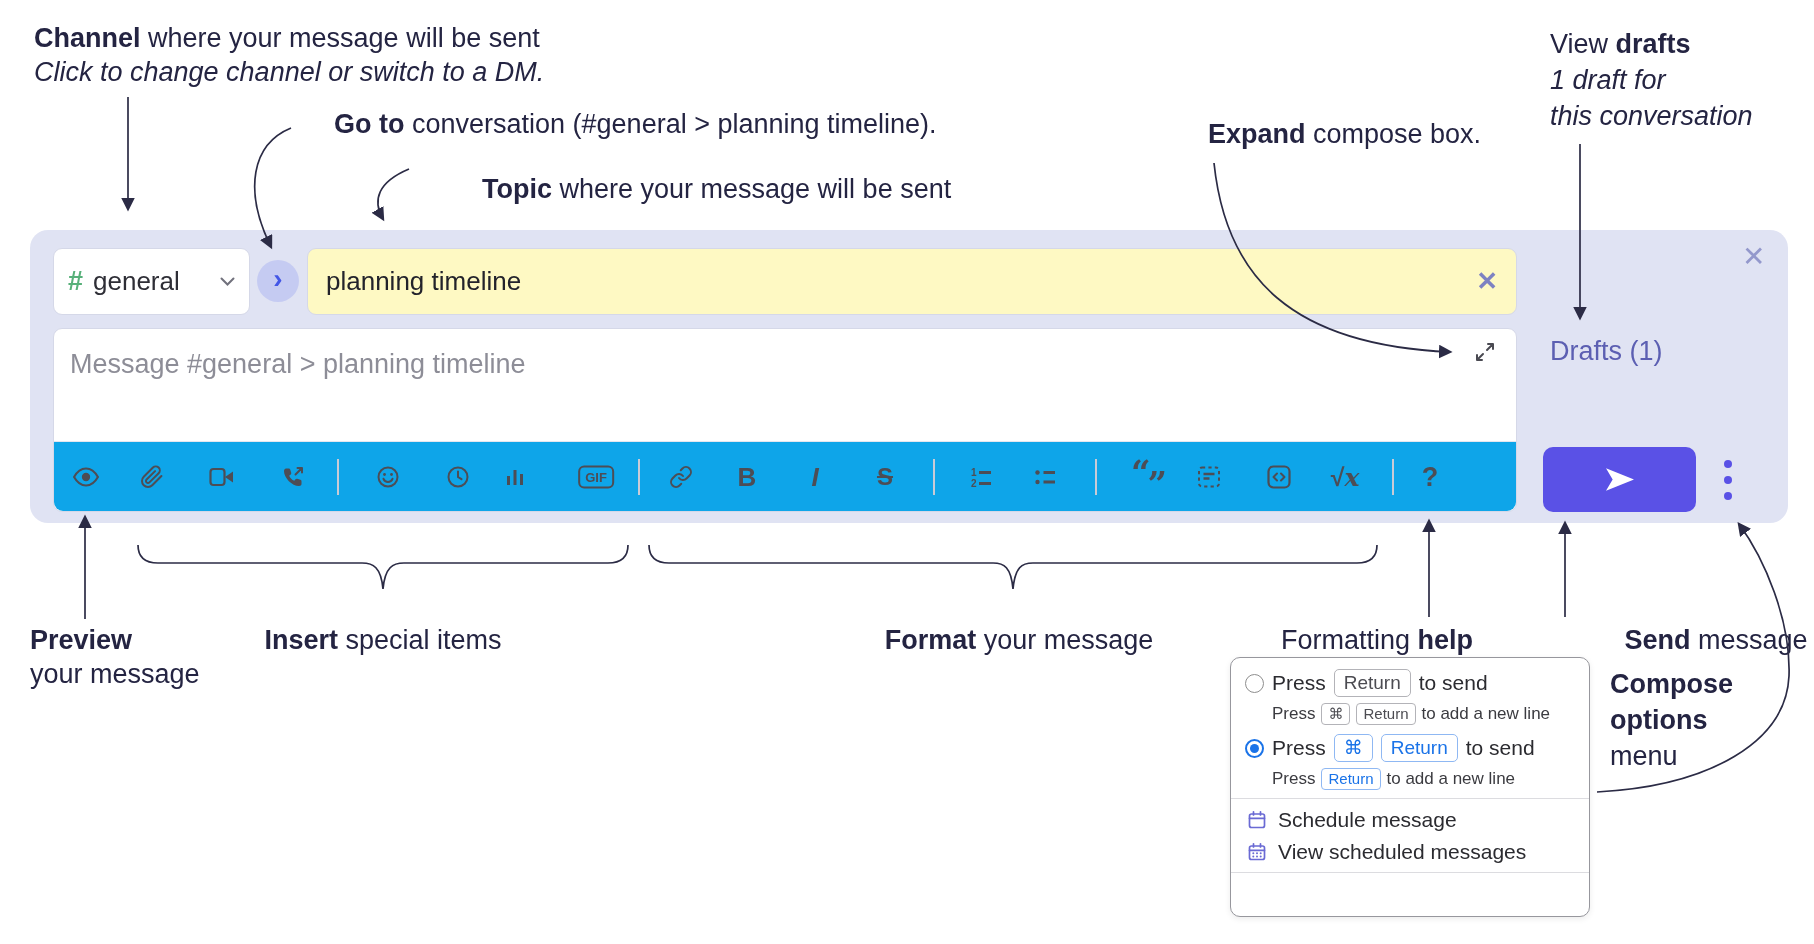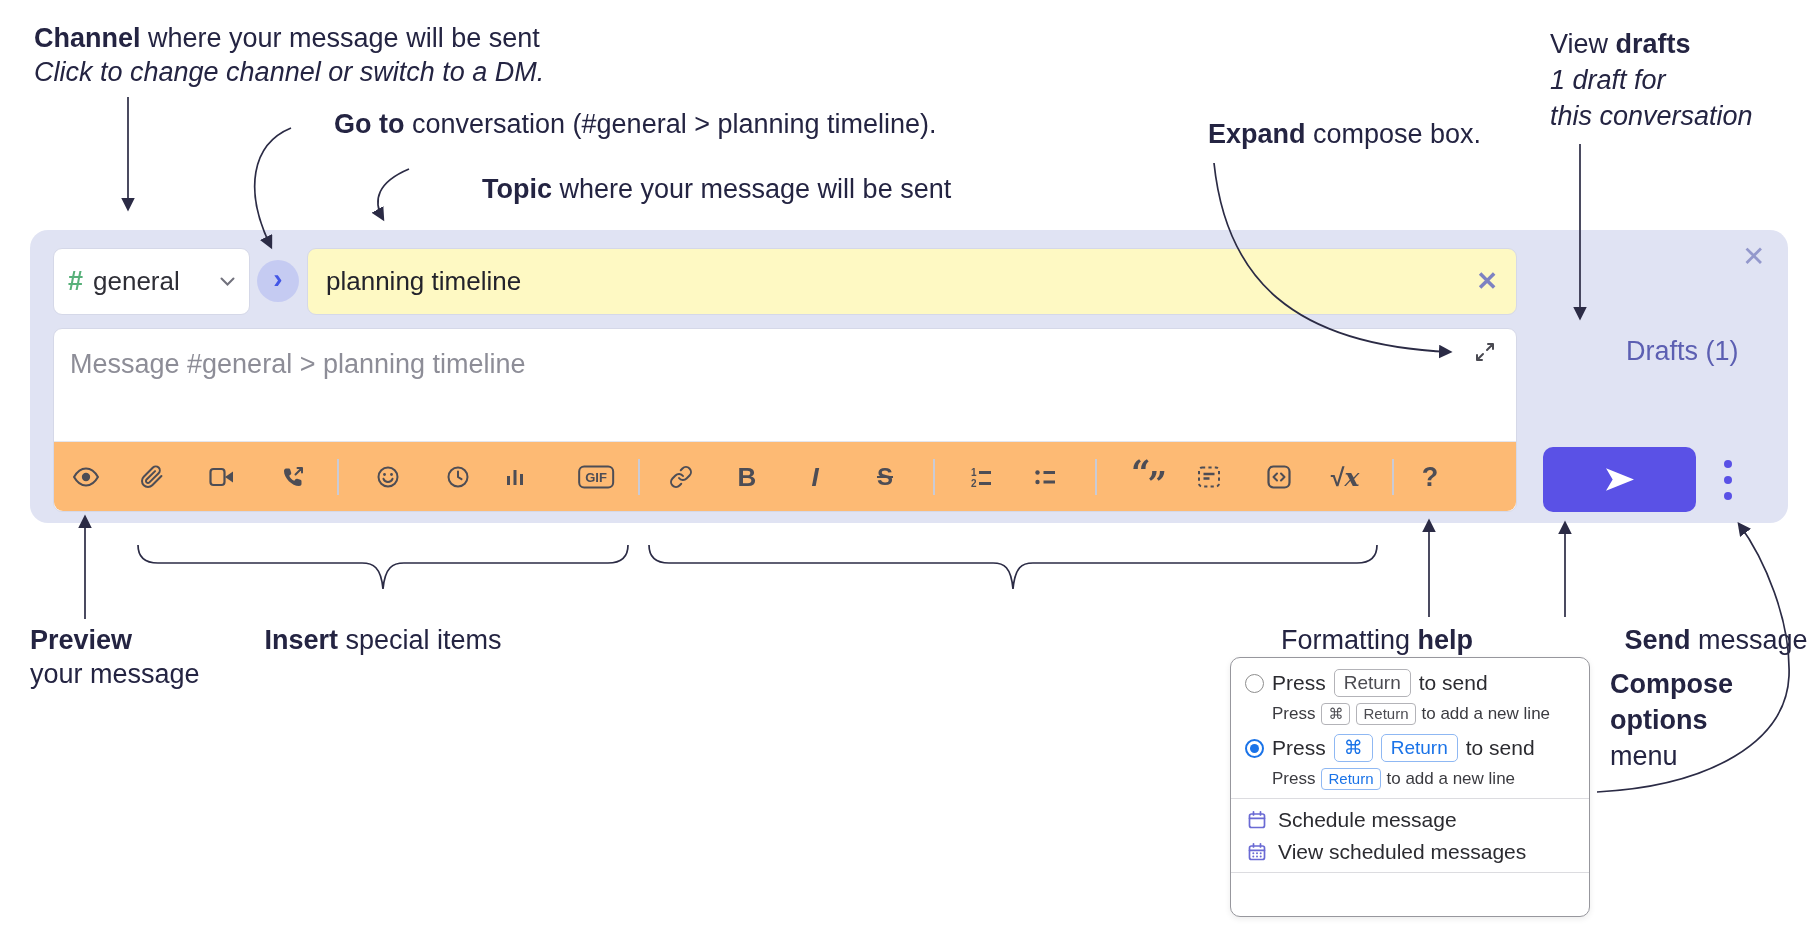--- a/index.html
+++ b/index.html
@@ -20,27 +20,27 @@
   .chanName{font-size:26px;color:#2e2e36;}
   .chanChev{margin-left:auto;}
   .gotoBtn{position:absolute;left:227px;top:30px;width:42px;height:42px;border-radius:50%;
            background:#c5cbf2;display:flex;align-items:center;justify-content:center;cursor:pointer;}
   .gotoChev{color:#4356e6;font-size:28px;font-weight:700;line-height:1;transform:translateY(-2px);}
   .topicInput{position:absolute;left:277px;top:18px;width:1210px;height:67px;background:#fef9c3;
               border:1px solid #d5d8e8;border-radius:9px;display:flex;align-items:center;
               padding:0 18px;box-sizing:border-box;}
   .topicVal{font-size:26px;color:#23232b;}
   .topicClear{margin-left:auto;color:#7d82c2;font-size:26px;font-weight:600;cursor:pointer;}
-  .draftsLink{position:absolute;left:1596px;top:106px;font-size:27px;font-weight:500;color:#5c5fb2;cursor:pointer;}
+  .draftsLink{position:absolute;left:1520px;top:106px;font-size:27px;font-weight:500;color:#5c5fb2;cursor:pointer;}
   .closeX{position:absolute;left:1712px;top:10px;font-size:28px;color:#9398cc;cursor:pointer;}
   .msgBox{position:absolute;left:23px;top:98px;width:1464px;height:184px;background:#fff;
           border:1px solid #d5d8e8;border-radius:9px;box-sizing:border-box;}
   .placeholder{position:absolute;left:16px;top:20px;font-size:27px;color:#8d8d97;}
   .expandIco{position:absolute;right:20px;top:12px;cursor:pointer;}
-  .toolbar{position:absolute;left:0;right:0;bottom:0;height:69px;background:#fdba74;
+  .toolbar{position:absolute;left:0;right:0;bottom:0;height:69px;background:#0ea5e9;
            border-top:1px solid #e4e6ef;border-radius:0 0 9px 9px;}
   .tIco{position:absolute;top:50%;transform:translate(-50%,-50%);color:#4d4d55;cursor:pointer;
         display:flex;align-items:center;justify-content:center;}
   .tDiv{position:absolute;top:50%;transform:translate(-50%,-50%);width:0;height:36px;
         border-left:2px solid #c9cbd6;cursor:default;}
   .tB{font-size:26px;font-weight:700;}
   .tI{font-size:26px;font-style:italic;font-weight:600;}
   .tS{font-size:24px;font-weight:600;text-decoration:line-through;}
   .tQ{position:relative;width:36px;height:30px;font-family:"DejaVu Serif",serif;font-weight:700;}
   .tQ .q1{position:absolute;left:0;top:-10px;font-size:34px;}
@@ -258,20 +258,21 @@
       <span class="dot"></span>
       <span class="dot"></span>
     </div>
   </div>
 
   <div class="ann" style="left:30px;top:624px;"><b>Preview</b></div>
   <div class="ann" style="left:30px;top:658px;">your message</div>
 
   <div class="ann centered" style="left:383px;top:624px;"><b>Insert</b><span> special items</span></div>
 
+  <div class="ann centered" style="left:1019px;top:624px;"><b>Format</b><span> your message</span></div>
 
   <div class="ann centered" style="left:1377px;top:624px;"><span>Formatting </span><b>help</b></div>
 
   <div class="ann centered" style="left:1716px;top:624px;"><b>Send</b><span> message</span></div>
 
   <div class="ann" style="left:1610px;top:668px;"><b>Compose</b></div>
   <div class="ann" style="left:1610px;top:704px;"><b>options</b></div>
   <div class="ann" style="left:1610px;top:740px;">menu</div>
 
   <div class="menu">

